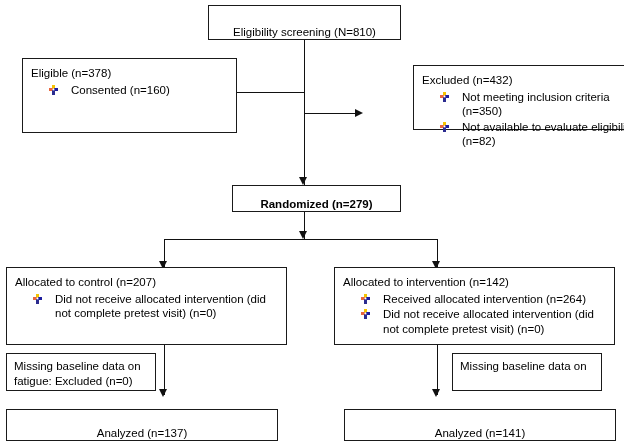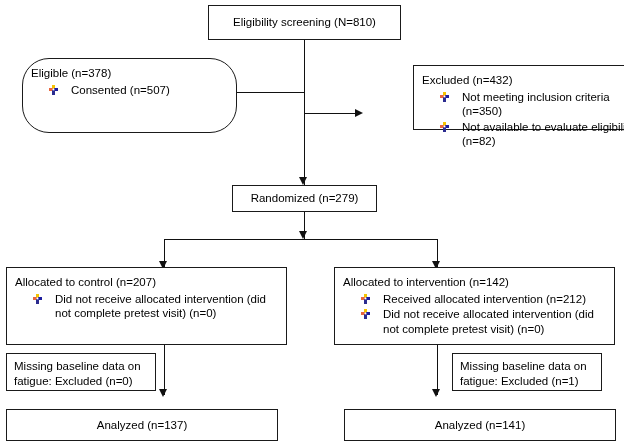--- a/index.html
+++ b/index.html
@@ -23,21 +23,21 @@
     box-sizing: border-box;
     border: 1.6px solid #1a1a1a;
     background: #ffffff;
     color: #000000;
     font-size: 11.5px;
     line-height: 14.5px;
     z-index: 5;
   }
   .box.center {
     display: flex;
-    align-items: center;
+    align-items: flex-end;
     justify-content: center;
   }
   .box.padded {
     padding: 7px 6px 6px 8px;
   }
   .box-title {
     display: block;
     white-space: nowrap;
   }
 
@@ -129,32 +129,32 @@
   <div class="vline" style="left:164px; top:345px; height:50px;"></div>
   <div class="arrow-down" style="left:159px; top:389px;"></div>
 
   <div class="vline" style="left:437px; top:345px; height:50px;"></div>
   <div class="arrow-down" style="left:432px; top:389px;"></div>
 
   <div class="box center" style="left:208px; top:5px; width:193px; height:35px;">
     <span class="box-title">Eligibility screening (N=810)</span>
   </div>
 
-  <div class="box padded" style="left:22px; top:58px; width:215px; height:75px;border-radius:27px;">
+  <div class="box padded" style="left:22px; top:58px; width:215px; height:75px;">
     <span class="box-title">Eligible (n=378)</span>
     <ul class="bullets">
       <li>
         <svg class="bullet-icon" viewBox="0 0 9 10">
             <rect x="3" y="0" width="3" height="4" fill="#f5c400"></rect>
             <rect x="0" y="3" width="4" height="3" fill="#e8663c"></rect>
             <rect x="5" y="3" width="4" height="3" fill="#1d1d9e"></rect>
             <rect x="3" y="5" width="3" height="5" fill="#2b2b8f"></rect>
             <rect x="3.6" y="3.6" width="1.8" height="1.8" fill="#ffffff"></rect>
           </svg>
-        <span>Consented (n=507)</span>
+        <span>Consented (n=160)</span>
       </li>
     </ul>
   </div>
 
   <div class="box padded" style="left:379px; top:65px; width:242px; height:65px;margin-left:34px;">
     <span class="box-title">Excluded (n=432)</span>
     <ul class="bullets">
       <li>
         <svg class="bullet-icon" viewBox="0 0 9 10">
             <rect x="3" y="0" width="3" height="4" fill="#f5c400"></rect>
@@ -171,21 +171,21 @@
             <rect x="0" y="3" width="4" height="3" fill="#e8663c"></rect>
             <rect x="5" y="3" width="4" height="3" fill="#1d1d9e"></rect>
             <rect x="3" y="5" width="3" height="5" fill="#2b2b8f"></rect>
             <rect x="3.6" y="3.6" width="1.8" height="1.8" fill="#ffffff"></rect>
           </svg>
         <span>Not available to evaluate eligibility (n=82)</span>
       </li>
     </ul>
   </div>
 
-  <div class="box center" style="left:232px; top:185px; width:145px; height:27px;">
+  <div class="box center" style="left:232px; top:185px; width:169px; height:27px;font-weight:bold;">
     <span class="box-title">Randomized (n=279)</span>
   </div>
 
   <div class="box padded" style="left:6px; top:267px; width:281px; height:78px;">
     <span class="box-title">Allocated to control (n=207)</span>
     <ul class="bullets">
       <li>
         <svg class="bullet-icon" viewBox="0 0 9 10">
             <rect x="3" y="0" width="3" height="4" fill="#f5c400"></rect>
             <rect x="0" y="3" width="4" height="3" fill="#e8663c"></rect>
@@ -211,21 +211,21 @@
     <span class="box-title">Allocated to intervention (n=142)</span>
     <ul class="bullets">
       <li>
         <svg class="bullet-icon" viewBox="0 0 9 10">
             <rect x="3" y="0" width="3" height="4" fill="#f5c400"></rect>
             <rect x="0" y="3" width="4" height="3" fill="#e8663c"></rect>
             <rect x="5" y="3" width="4" height="3" fill="#1d1d9e"></rect>
             <rect x="3" y="5" width="3" height="5" fill="#2b2b8f"></rect>
             <rect x="3.6" y="3.6" width="1.8" height="1.8" fill="#ffffff"></rect>
           </svg>
-        <span>Received allocated intervention (n=212)</span>
+        <span>Received allocated intervention (n=264)</span>
       </li>
       <li>
         <svg class="bullet-icon" viewBox="0 0 9 10">
             <rect x="3" y="0" width="3" height="4" fill="#f5c400"></rect>
             <rect x="0" y="3" width="4" height="3" fill="#e8663c"></rect>
             <rect x="5" y="3" width="4" height="3" fill="#1d1d9e"></rect>
             <rect x="3" y="5" width="3" height="5" fill="#2b2b8f"></rect>
             <rect x="3.6" y="3.6" width="1.8" height="1.8" fill="#ffffff"></rect>
           </svg>
         <span>Did not receive allocated intervention (did not complete pretest visit) (n=0)</span>
@@ -233,21 +233,20 @@
     </ul>
   </div>
 
   <div class="box padded" style="left:6px; top:353px; width:150px; height:38px; padding:5px 6px 5px 7px;">
     <span class="box-title">Missing baseline data on</span>
     <span class="box-title">fatigue: Excluded (n=0)</span>
   </div>
 
   <div class="box padded" style="left:452px; top:353px; width:150px; height:38px; padding:5px 6px 5px 7px;">
     <span class="box-title">Missing baseline data on</span>
-    <span class="box-title">fatigue: Excluded (n=1)</span>
   </div>
 
   <div class="box center" style="left:6px; top:409px; width:272px; height:32px;">
     <span class="box-title">Analyzed (n=137)</span>
   </div>
 
   <div class="box center" style="left:344px; top:409px; width:272px; height:32px;">
     <span class="box-title">Analyzed (n=141)</span>
   </div>
 

